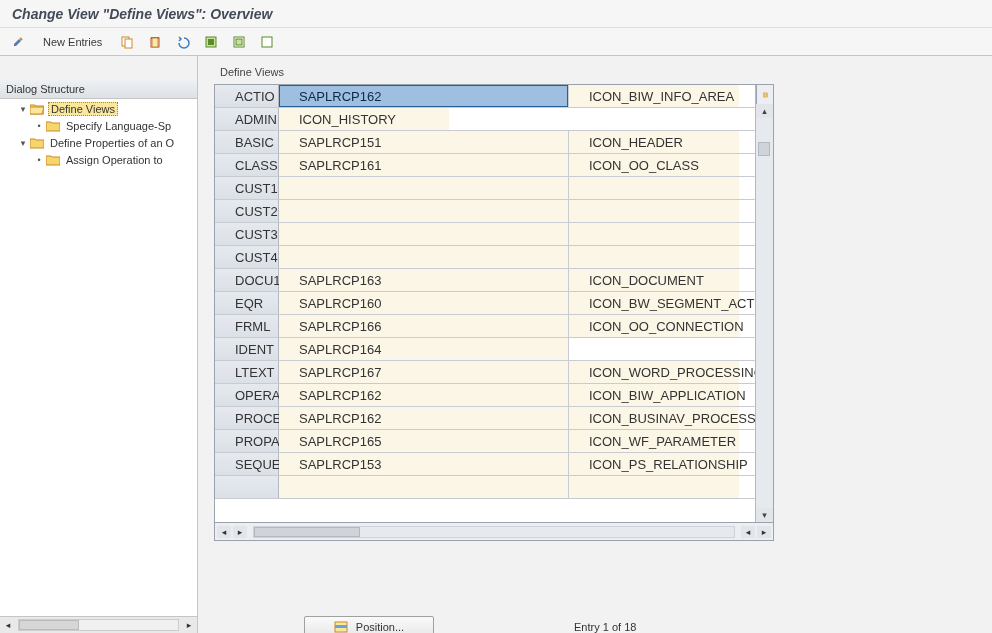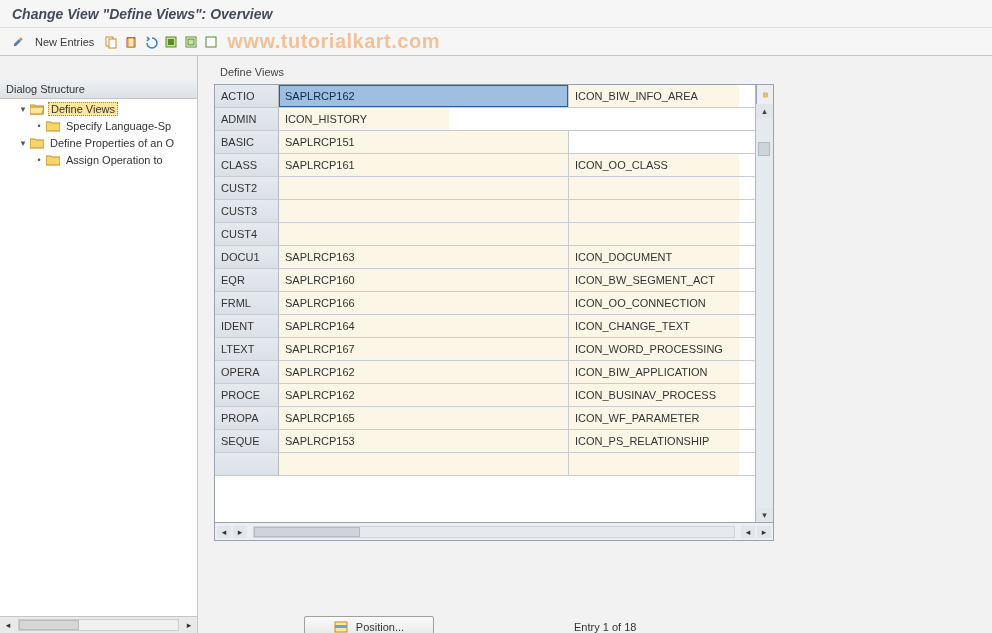--- a/index.html
+++ b/index.html
@@ -27,21 +27,21 @@
     font-weight: bold;
     color: #444b58;
     background: #f6f6f6;
     border-bottom: 1px solid #ddd;
   }
   .toolbar {
     height: 28px;
     padding: 3px 8px;
     display: flex;
     align-items: center;
-    gap: 0;
+    gap: 8px;
     background: #f6f6f6;
     border-bottom: 1px solid #c5c5c5;
   }
   .toolbar .tbtn {
     width: 20px; height: 20px;
     display: inline-flex;
     align-items: center;
     justify-content: center;
     border: 1px solid transparent;
     border-radius: 2px;
@@ -205,22 +205,22 @@
     height: 437px; 
     overflow: hidden;
   }
   .gr {
     display: flex;
     height: 23px;
     border-bottom: 1px solid #c8ccd2;
   }
   .gc {
     border-right: 1px solid #c8ccd2;
-    padding: 0 6px;
-    font-size: 11px;
+    padding: 0 20px;
+    font-size: 13px;
     color: #333;
     display: flex; align-items: center;
     height: 100%;
     background: #fff;
   }
   .gc.view {
     width: 64px;
     background: linear-gradient(#e6eaef, #dbe0e7);
     border-right: 1px solid #b2b9c2;
     color: #333;
@@ -366,21 +366,20 @@
       <svg width="14" height="14" viewBox="0 0 14 14">
           <rect x="2" y="2" width="10" height="10" fill="#fff" stroke="#5a8a2a"></rect>
           <rect x="4" y="4" width="6" height="6" fill="#c7e29a" stroke="#5a8a2a"></rect>
         </svg>
     </span>
     <span class="tbtn">
       <svg width="14" height="14" viewBox="0 0 14 14">
           <rect x="2" y="2" width="10" height="10" fill="#fff" stroke="#5a8a2a"></rect>
         </svg>
     </span>
-    <span class="watermark">www.tutorialkart.com</span>
   </div>
 
   <div class="content">
 
     <div class="sidebar">
       <div class="sidebar-header">Dialog Structure</div>
       <div class="tree">
 
         <div class="tree-row indent1 selected">
           <span class="twisty">▾</span>
@@ -446,27 +445,33 @@
                   <div class="gc prog selcell">SAPLRCP162</div>
                   <div class="gc icon1">ICON_BIW_INFO_AREA</div>
                 </div>
                 <div class="gr">
                   <div class="gc view">ADMIN</div>
                   <div class="gc icon1">ICON_HISTORY</div>
                 </div>
                 <div class="gr">
                   <div class="gc view">BASIC</div>
                   <div class="gc prog">SAPLRCP151</div>
+                  <div class="gc icon1">ICON_HEADER</div>
                 </div>
                 <div class="gr">
                   <div class="gc view">CLASS</div>
                   <div class="gc prog">SAPLRCP161</div>
                   <div class="gc icon1">ICON_OO_CLASS</div>
                 </div>
                 <div class="gr">
+                  <div class="gc view">CUST1</div>
+                  <div class="gc prog"></div>
+                  <div class="gc icon1"></div>
+                </div>
+                <div class="gr">
                   <div class="gc view">CUST2</div>
                   <div class="gc prog"></div>
                   <div class="gc icon1"></div>
                 </div>
                 <div class="gr">
                   <div class="gc view">CUST3</div>
                   <div class="gc prog"></div>
                   <div class="gc icon1"></div>
                 </div>
                 <div class="gr">
@@ -485,21 +490,20 @@
                   <div class="gc icon1">ICON_BW_SEGMENT_ACT</div>
                 </div>
                 <div class="gr">
                   <div class="gc view">FRML</div>
                   <div class="gc prog">SAPLRCP166</div>
                   <div class="gc icon1">ICON_OO_CONNECTION</div>
                 </div>
                 <div class="gr">
                   <div class="gc view">IDENT</div>
                   <div class="gc prog">SAPLRCP164</div>
-                  <div class="gc icon1">ICON_CHANGE_TEXT</div>
                 </div>
                 <div class="gr">
                   <div class="gc view">LTEXT</div>
                   <div class="gc prog">SAPLRCP167</div>
                   <div class="gc icon1">ICON_WORD_PROCESSING</div>
                 </div>
                 <div class="gr">
                   <div class="gc view">OPERA</div>
                   <div class="gc prog">SAPLRCP162</div>
                   <div class="gc icon1">ICON_BIW_APPLICATION</div>

